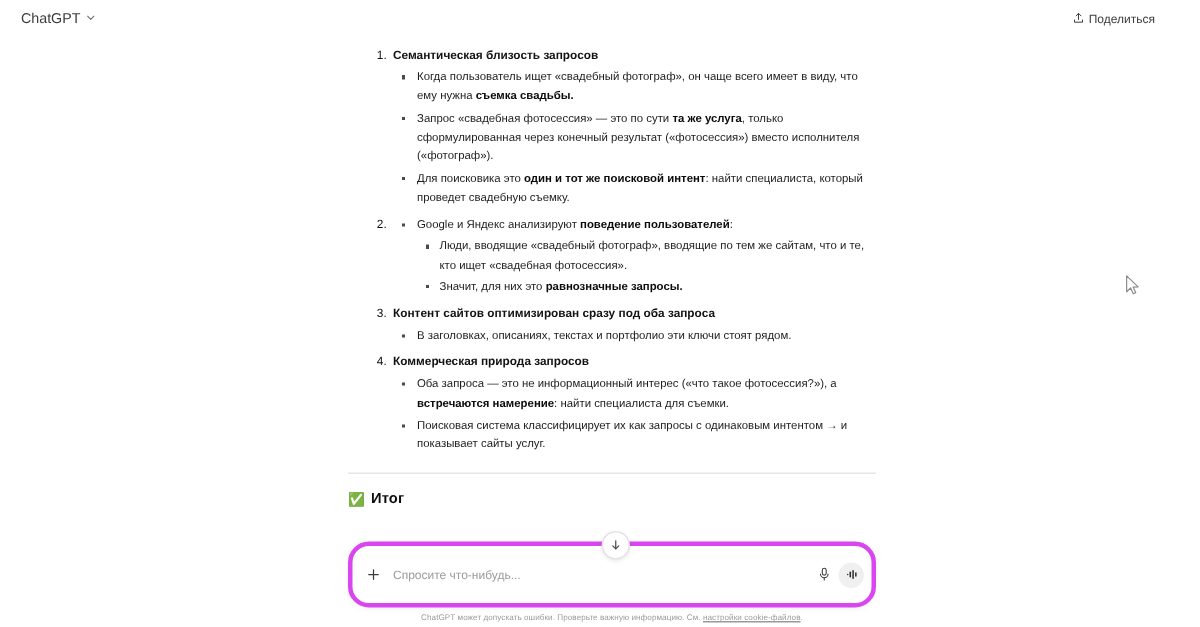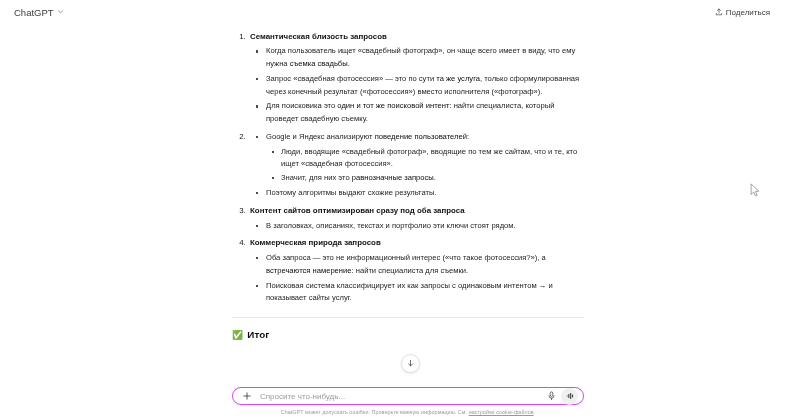--- a/index.html
+++ b/index.html
@@ -98,21 +98,21 @@
     display: inline-block;
   }
   .emoji.mag { filter: none; }
 
   ol.lvl1 {
     margin: 0;
     padding-left: 16px;
     list-style: decimal;
   }
   ol.lvl1 > li {
-    margin: 0 0 2px 0;
+    margin: 0 0 2px 12px;
     font-size: 7.9px;
     font-weight: 700;
     line-height: 1.62;
     color: #121212;
     padding-left: 2px;
   }
   ol.lvl1 > li::marker { font-weight: 400; color:#121212; }
 
   ul.lvl2 {
     margin: 2px 0 5px 0;
@@ -152,21 +152,21 @@
   }
   ul.lvl3 > li::before {
     content: "";
     position: absolute;
     left: -9px;
     top: 5px;
     width: 2.2px;
     height: 2.2px;
     background: #4a4a4a;
   }
-  b, strong { font-weight: 400; color: #0b0b0b; }
+  b, strong { font-weight: 700; color: #0b0b0b; }
 
   hr.sep {
     border: none;
     border-top: 1px solid #e6e6e6;
     margin: 12px 0 10px 0;
   }
 
   
   .scroll-btn {
     position: absolute;
@@ -190,22 +190,22 @@
   .composer-wrap {
     position: absolute;
     left: 232px;
     bottom: 0;
     width: 352px;
     background: #ffffff;
     padding-bottom: 3px;
     z-index: 6;
   }
   .composer {
-    height: 18px;
-    border: 1px solid #d946ef;
+    height: 44px;
+    border: 3px solid #d946ef;
     border-radius: 14px;
     background: #ffffff;
     box-shadow: 0 1px 4px rgba(0,0,0,.055);
     display: flex;
     align-items: center;
     padding: 0 5px 0 7px;
     box-sizing: border-box;
   }
   .plus-btn {
     width: 13px; height: 13px;
@@ -302,21 +302,20 @@
           <li><span>Семантическая близость запросов</span><ul class="lvl2">
               <li><span>Когда пользователь ищет «свадебный фотограф», он чаще всего имеет в виду, что ему нужна </span><b>съемка свадьбы.</b></li>
               <li><span>Запрос «свадебная фотосессия» — это по сути </span><b>та же услуга</b><span>, только сформулированная через конечный результат («фотосессия») вместо исполнителя («фотограф»).</span></li>
               <li><span>Для поисковика это </span><b>один и тот же поисковой интент</b><span>: найти специалиста, который проведет свадебную съемку.</span></li>
             </ul></li>
           <li><ul class="lvl2">
               <li><span>Google и Яндекс анализируют </span><b>поведение пользователей</b><span>:</span><ul class="lvl3">
                   <li><span>Люди, вводящие «свадебный фотограф», вводящие по тем же сайтам, что и те, кто ищет «свадебная фотосессия».</span></li>
                   <li><span>Значит, для них это </span><b>равнозначные запросы.</b></li>
                 </ul></li>
-              <li><span>Поэтому алгоритмы выдают схожие результаты.</span></li>
             </ul></li>
           <li><span>Контент сайтов оптимизирован сразу под оба запроса</span><ul class="lvl2">
               <li><span>В заголовках, описаниях, текстах и портфолио эти ключи стоят рядом.</span></li>
             </ul></li>
           <li><span>Коммерческая природа запросов</span><ul class="lvl2">
               <li><span>Оба запроса — это не информационный интерес («что такое фотосессия?»), а </span><b>встречаются намерение</b><span>: найти специалиста для съемки.</span></li>
               <li><span>Поисковая система классифицирует их как запросы с одинаковым интентом → и показывает сайты услуг.</span></li>
             </ul></li>
         </ol>
 

